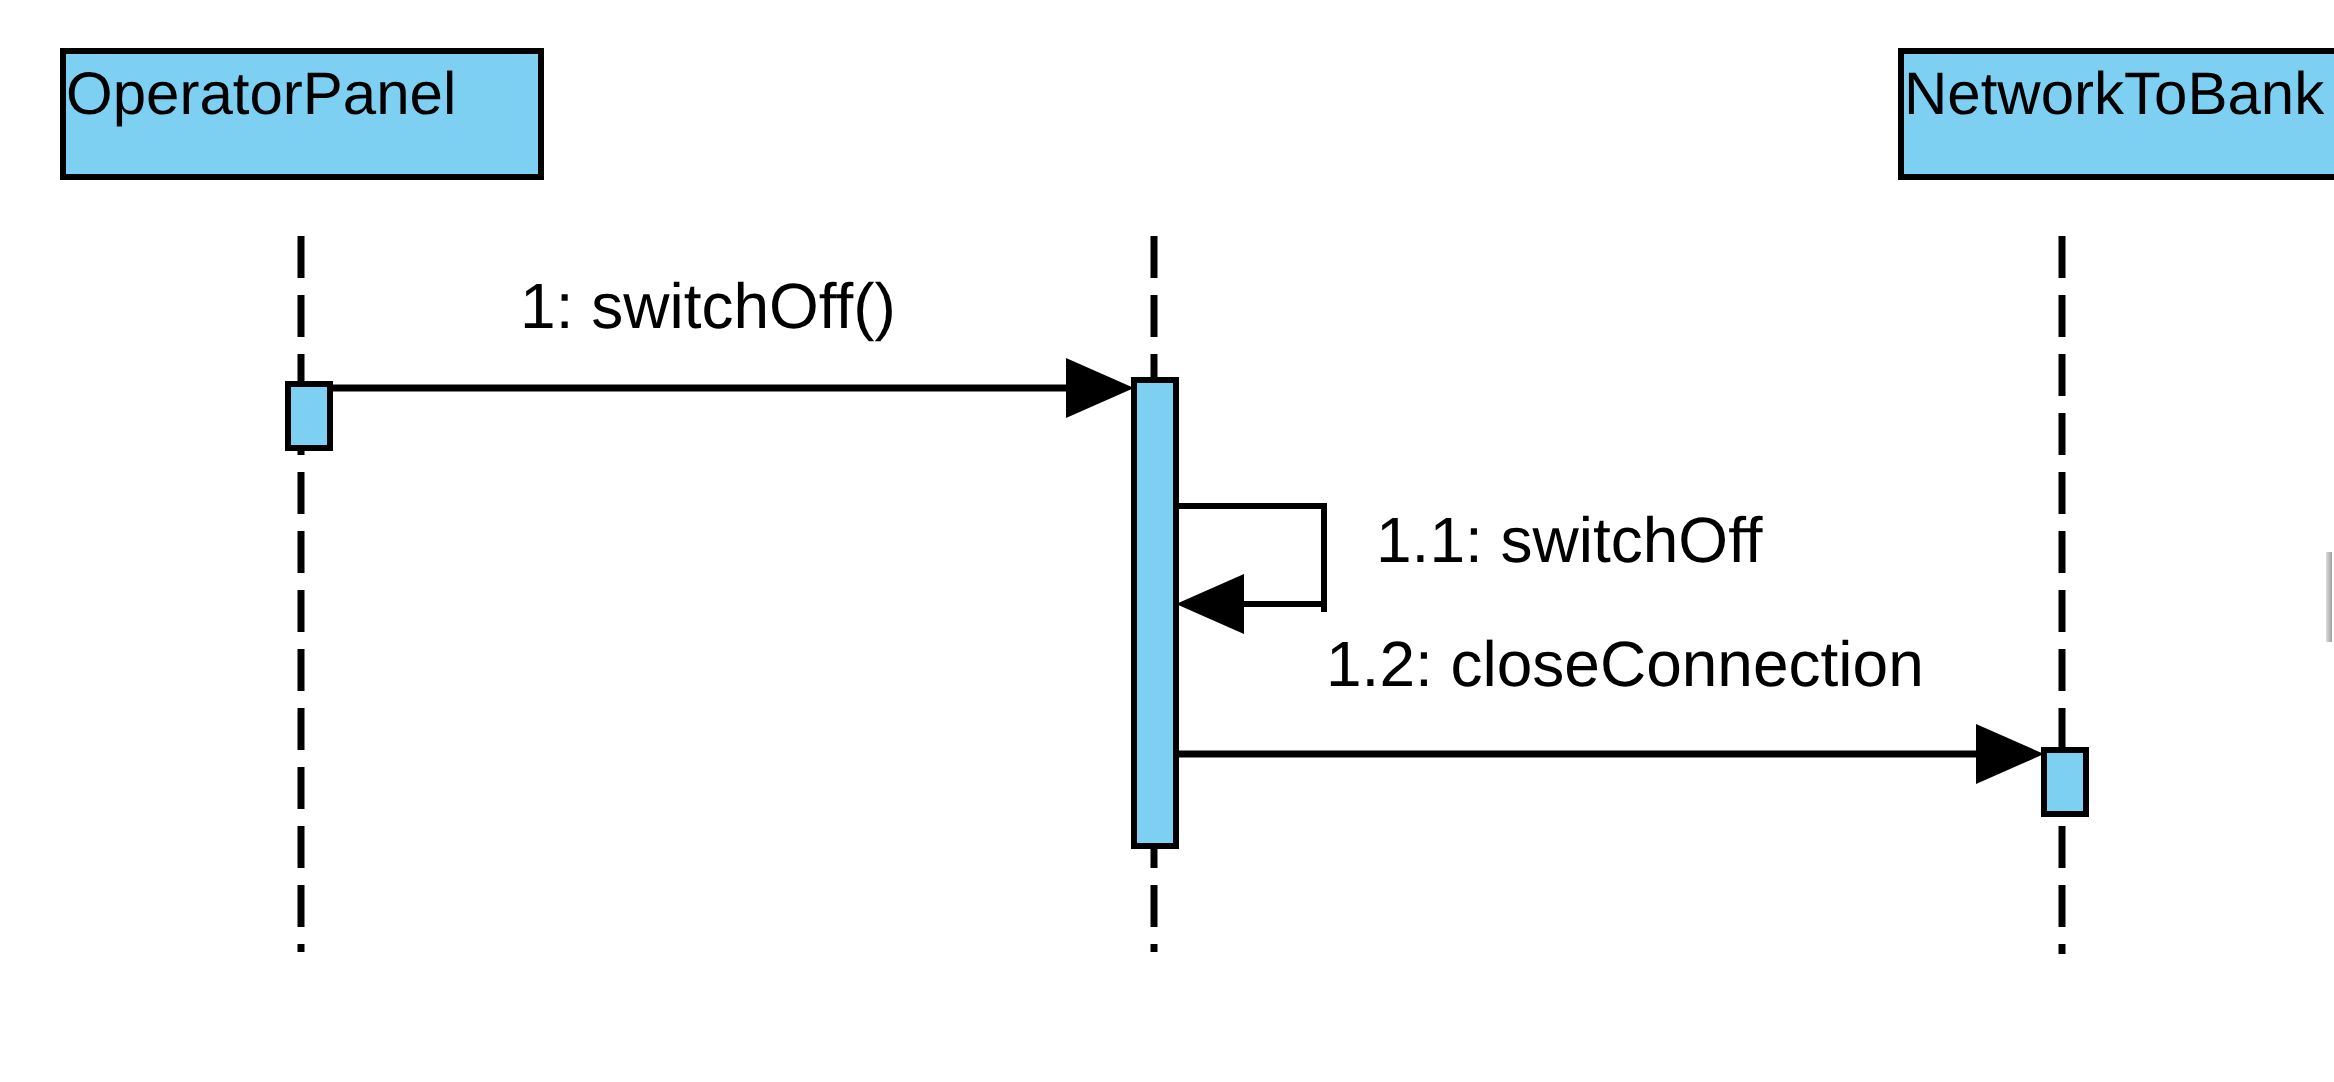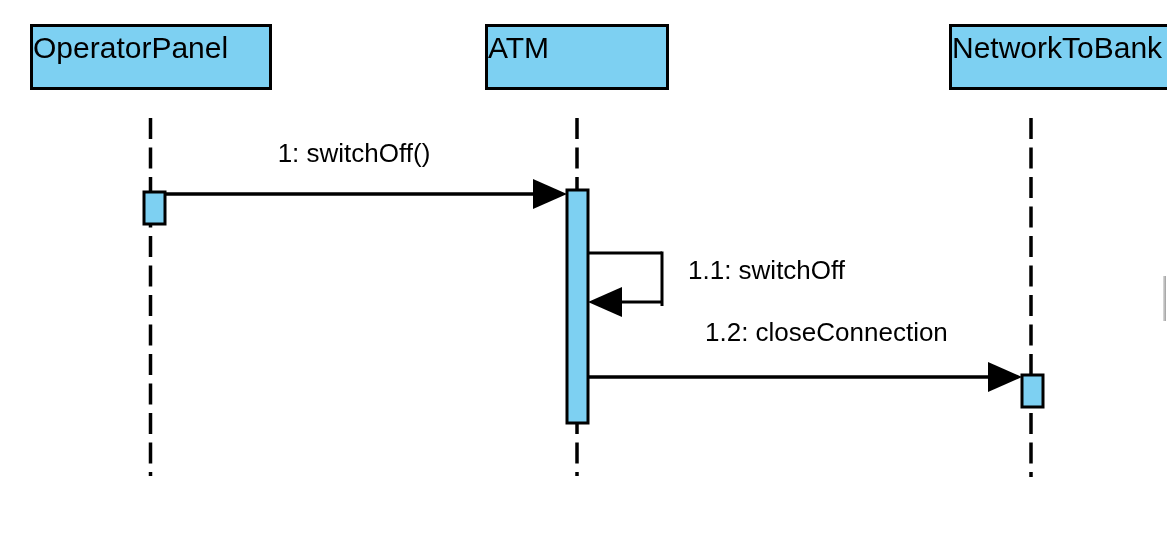--- a/index.html
+++ b/index.html
@@ -53,21 +53,21 @@
     box-sizing: border-box;
     background: var(--actor-fill, #7DD0F2);
     border: 3px solid var(--stroke, #000000);
     text-align: left;
     font-size: 30px;
     line-height: 35px;
     padding-top: 3px;
   }
   .msg-label {
     position: absolute;
-    font-size: 26px;
+    font-size: 32px;
     line-height: 33px;
     white-space: nowrap;
   }
   .scroll-sliver {
     position: absolute;
     left: 1163px;
     top: 276px;
     width: 3px;
     height: 45px;
     background: linear-gradient(to right, #dddddd, var(--scrollbar, #9f9f9f));
@@ -97,29 +97,26 @@
     <polygon class="arrow-head" points="588,302 622,287 622,317"></polygon>
 
     <line class="msg-line" x1="588" y1="377" x2="998" y2="377"></line>
     <polygon class="arrow-head" points="1022,377 988,362 988,392"></polygon>
   </svg>
 
   <div class="actor" style="left:30px; width:242px;">
     <span>OperatorPanel</span>
   </div>
 
-  <div class="actor" style="left:485px; width:184px;">
-    <span>ATM</span>
-  </div>
 
   <div class="actor" style="left:915px; width:234px;margin-left:34px;">
     <span>NetworkToBank</span>
   </div>
 
   <div class="msg-label" style="left:204px; top:137px; width:300px; text-align:center;">1: switchOff()</div>
 
   <div class="msg-label" style="left:688px; top:254px;">1.1: switchOff</div>
 
-  <div class="msg-label" style="left:663px; top:316px;margin-left:42px;">1.2: closeConnection</div>
+  <div class="msg-label" style="left:663px; top:316px;">1.2: closeConnection</div>
 
   <div class="scroll-sliver"></div>
 
 </div>
 
 </body></html>

